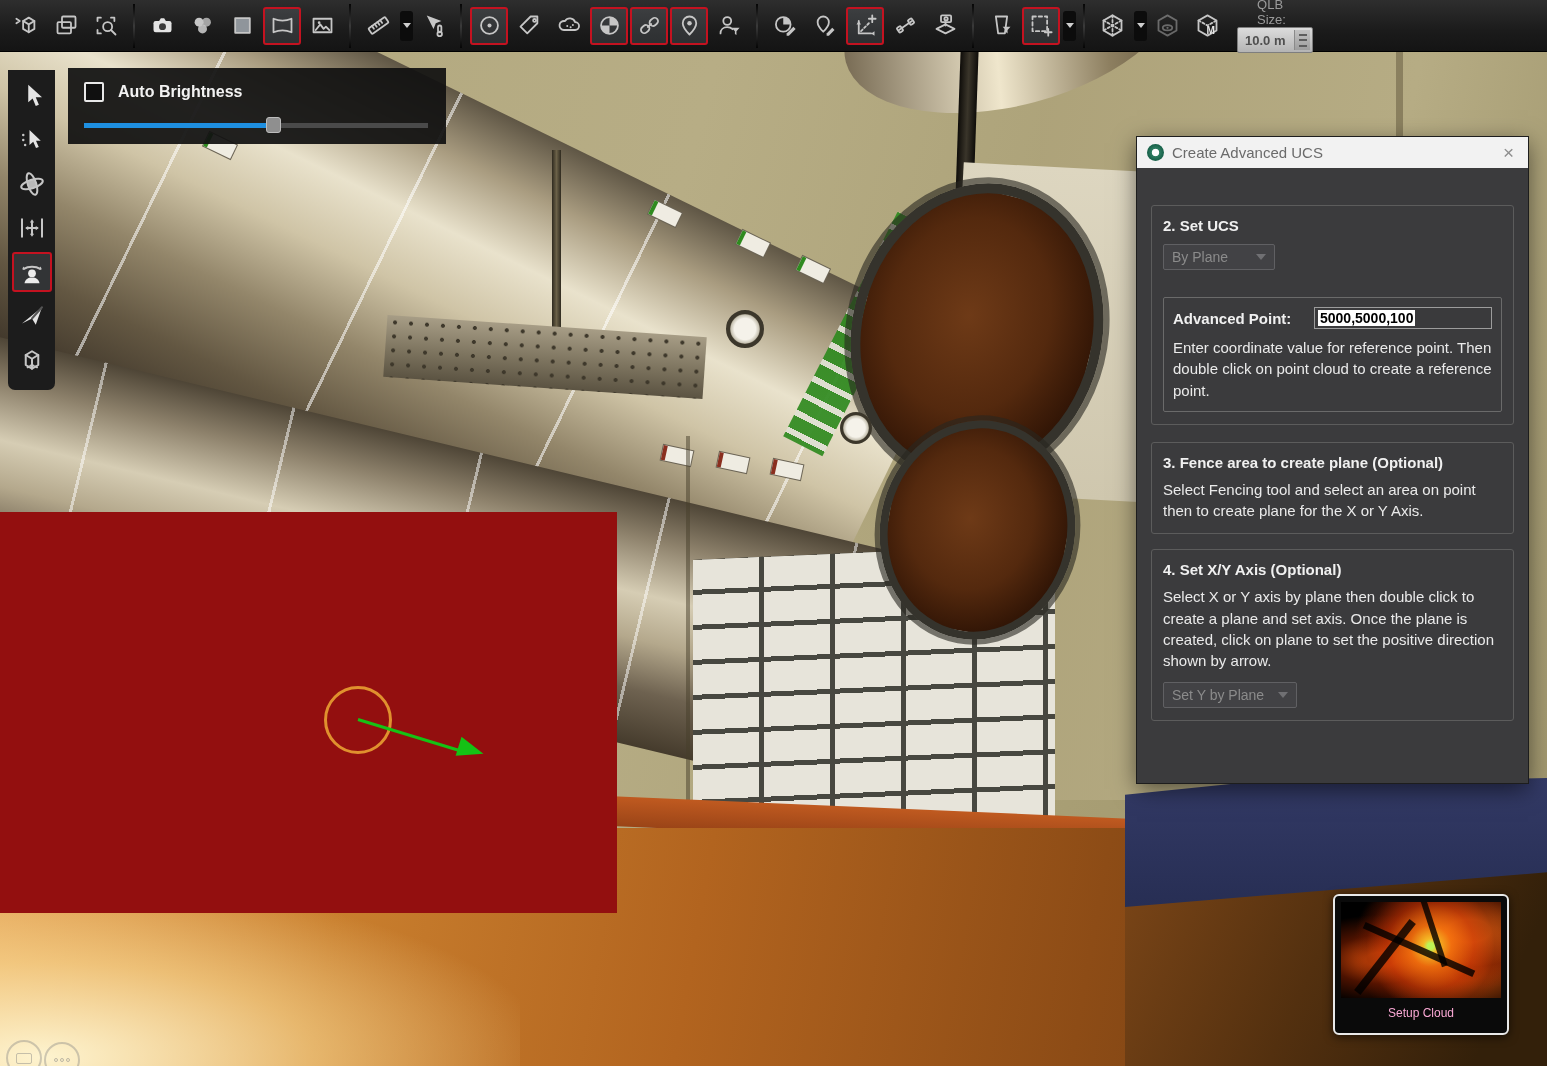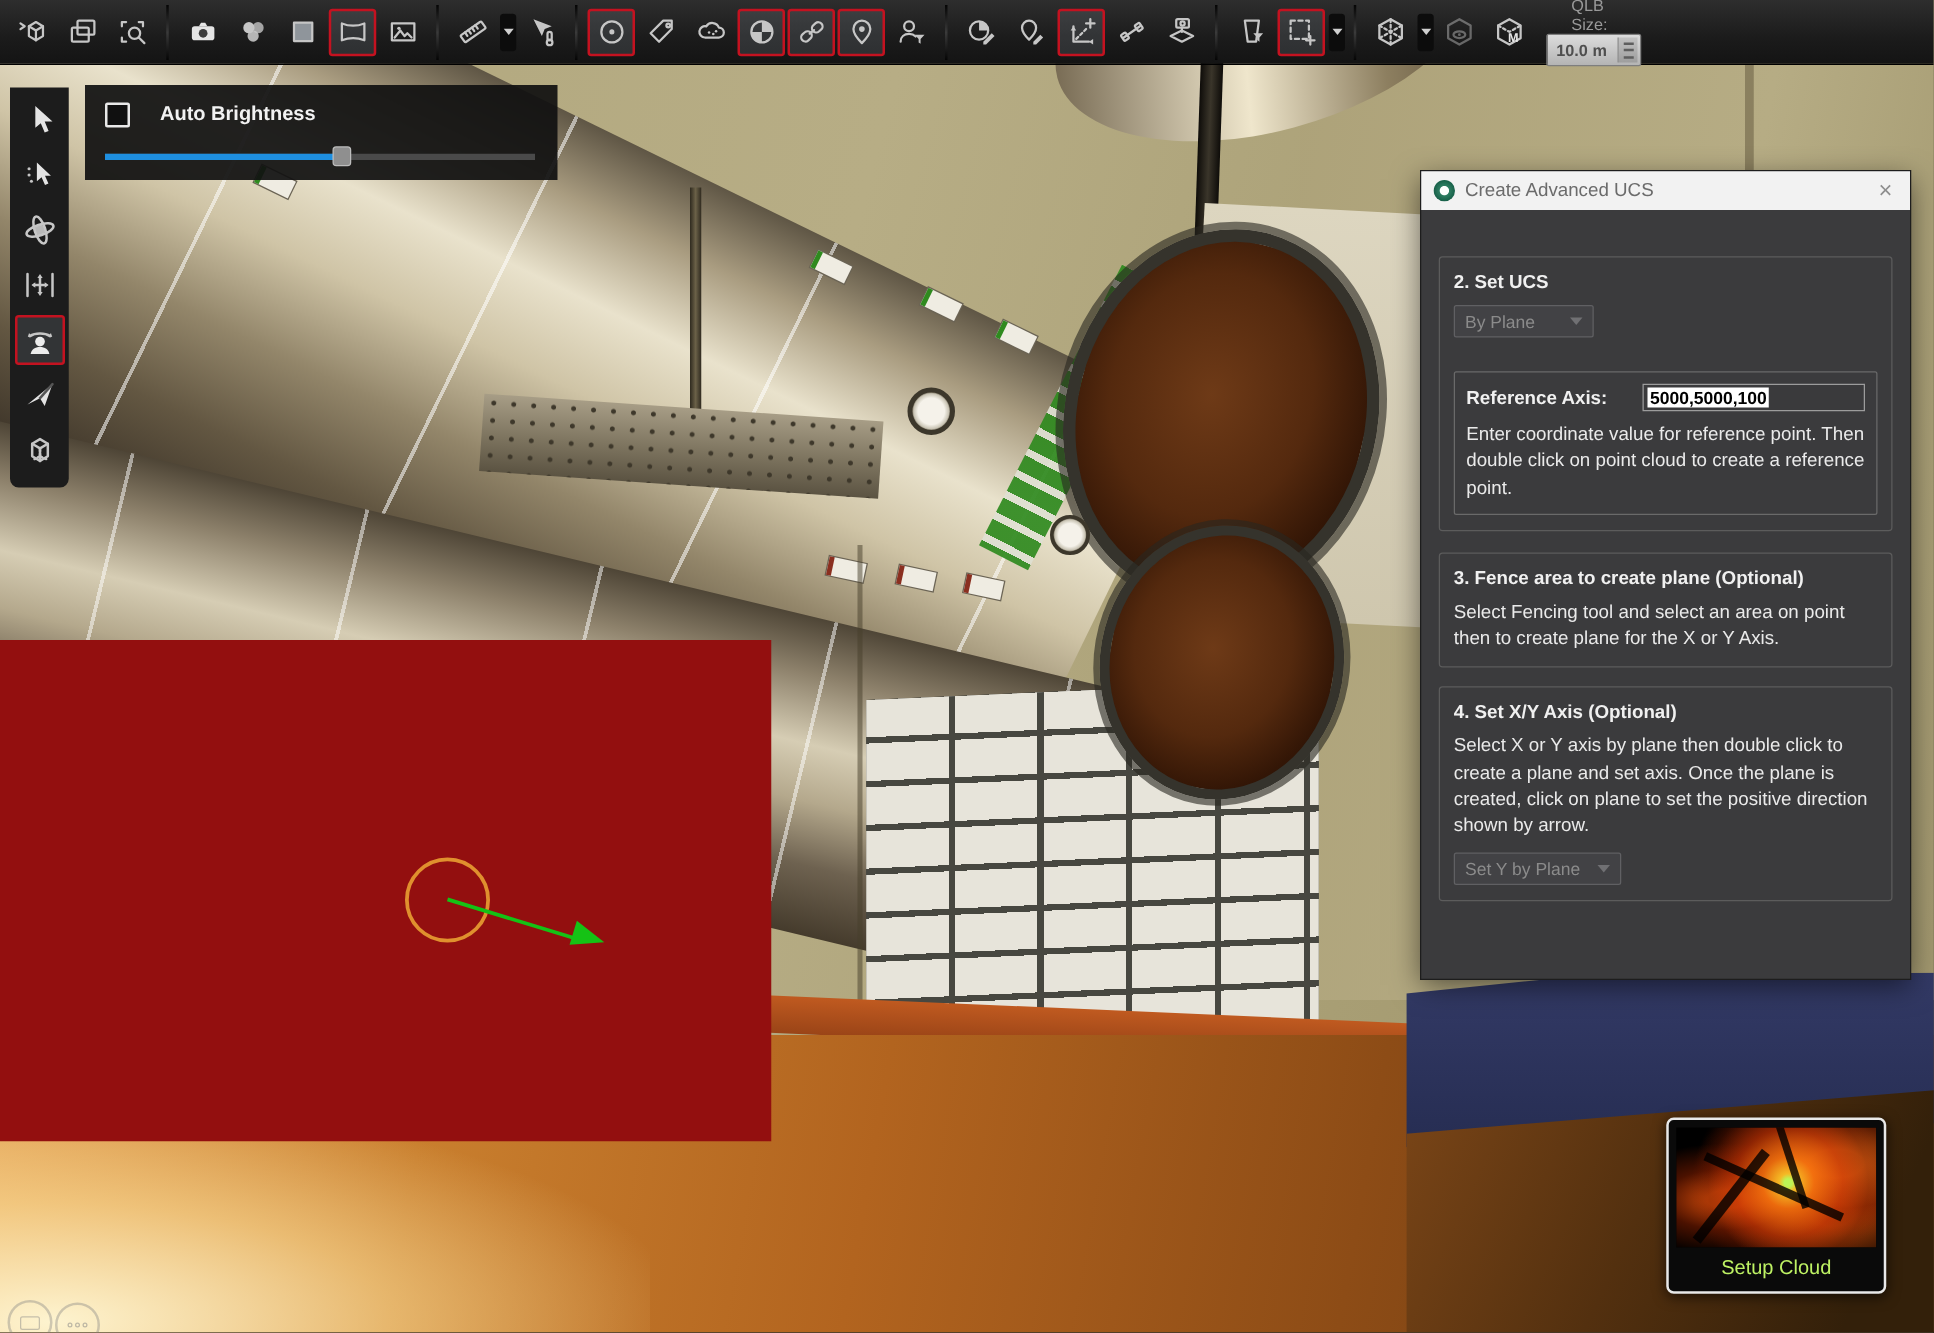--- a/index.html
+++ b/index.html
@@ -115,21 +115,21 @@
   .sidebar { position:absolute; left:8px; top:70px; width:47px; z-index:20;
              background:#1c1c1c; border-radius:0 0 7px 7px; padding:6px 0 10px;
              display:flex; flex-direction:column; align-items:center; gap:4px; }
   .sbi { width:40px; height:40px; display:flex; align-items:center; justify-content:center; border-radius:3px; }
   .sbi svg { width:30px; height:30px; }
   .sbi.hl { border:2px solid #c41220; background:rgba(130,140,150,.22); }
 
   
   .bright { position:absolute; left:68px; top:68px; width:378px; height:76px; z-index:20;
             background:rgba(17,17,17,.93); padding:14px 16px 0; }
-  .bright-row { display:flex; align-items:center; gap:24px; }
+  .bright-row { display:flex; align-items:center; gap:14px; }
   .bright-check { width:20px; height:20px; border:2px solid #e8e8e8; background:#101010; border-radius:2px; }
   .bright-label { color:#f2f2f2; font-size:16px; font-weight:bold; }
   .slider { position:relative; margin-top:15px; width:344px; height:16px; }
   .slider-track { position:absolute; left:0; top:6px; width:100%; height:5px; background:#4a4a4a; }
   .slider-fill { position:absolute; left:0; top:6px; height:5px; background:#1e8fe0; }
   .slider-handle { position:absolute; top:0; width:15px; height:16px; background:#8f8f8f;
                    border:1px solid #bdbdbd; border-radius:3px; }
 
   
   .dialog { position:absolute; left:1137px; top:137px; width:391px; height:646px; z-index:30;
@@ -174,21 +174,21 @@
   .cloud-pic::before { content:""; position:absolute; inset:0;
       background:
        radial-gradient(circle at 56% 46%, rgba(190,255,90,.95) 0 3%, rgba(255,200,40,.9) 7%, rgba(255,120,15,.8) 20%, rgba(210,55,5,.55) 42%, rgba(120,25,0,.25) 62%, transparent 75%),
        radial-gradient(ellipse at 25% 60%, rgba(230,80,10,.8) 0 9%, rgba(150,35,0,.5) 30%, transparent 55%),
        radial-gradient(ellipse at 80% 30%, rgba(255,110,20,.75) 0 12%, rgba(150,35,0,.45) 38%, transparent 62%),
        radial-gradient(ellipse at 78% 72%, rgba(235,90,10,.7) 0 10%, transparent 50%); }
   .cloud-pic i { position:absolute; background:rgba(0,0,0,.8); }
   .cloud-pic .s1 { left:18px; top:44px; width:120px; height:7px; transform:rotate(24deg); }
   .cloud-pic .s2 { left:40px; top:10px; width:8px; height:90px; transform:rotate(38deg); }
   .cloud-pic .s3 { left:90px; top:-4px; width:6px; height:70px; transform:rotate(-18deg); }
-  .setup-label { color:#bef264; font-size:16px; text-align:center; margin-top:8px; }
+  .setup-label { color:#f9a8d4; font-size:12px; text-align:center; margin-top:8px; }
 
   
   .corner { position:absolute; z-index:25; width:36px; height:36px; border-radius:50%;
             border:2px solid rgba(130,130,130,.38); display:flex; align-items:center; justify-content:center; }
   .corner.c1 { left:6px; top:1040px; }
   .corner.c2 { left:44px; top:1042px; }
   .corner .pad { width:16px; height:11px; border:1.5px solid rgba(130,130,130,.45); border-radius:2px; }
   .corner .dots { display:flex; gap:2px; }
   .corner .dots i { width:4px; height:4px; border:1.2px solid rgba(130,130,130,.5); border-radius:50%; }
 
@@ -534,21 +534,21 @@
     </div>
     <div class="dlg-body">
 
       <div class="box sec2">
         <div class="lbl">2. Set UCS</div>
         <div class="dropdown">
           <span>By Plane</span>
         </div>
         <div class="inner-box">
           <div class="row-ref">
-            <div class="lbl">Reference Axis:</div>
+            <div class="lbl">Advanced Point:</div>
             <div class="ref-input">
               <span class="ref-sel">5000,5000,100</span>
             </div>
           </div>
           <div class="help">Enter coordinate value for reference point. Then double click on point cloud to create a reference point.</div>
         </div>
       </div>
 
       <div class="box sec3">
         <div class="lbl">3. Fence area to create plane (Optional)</div>

